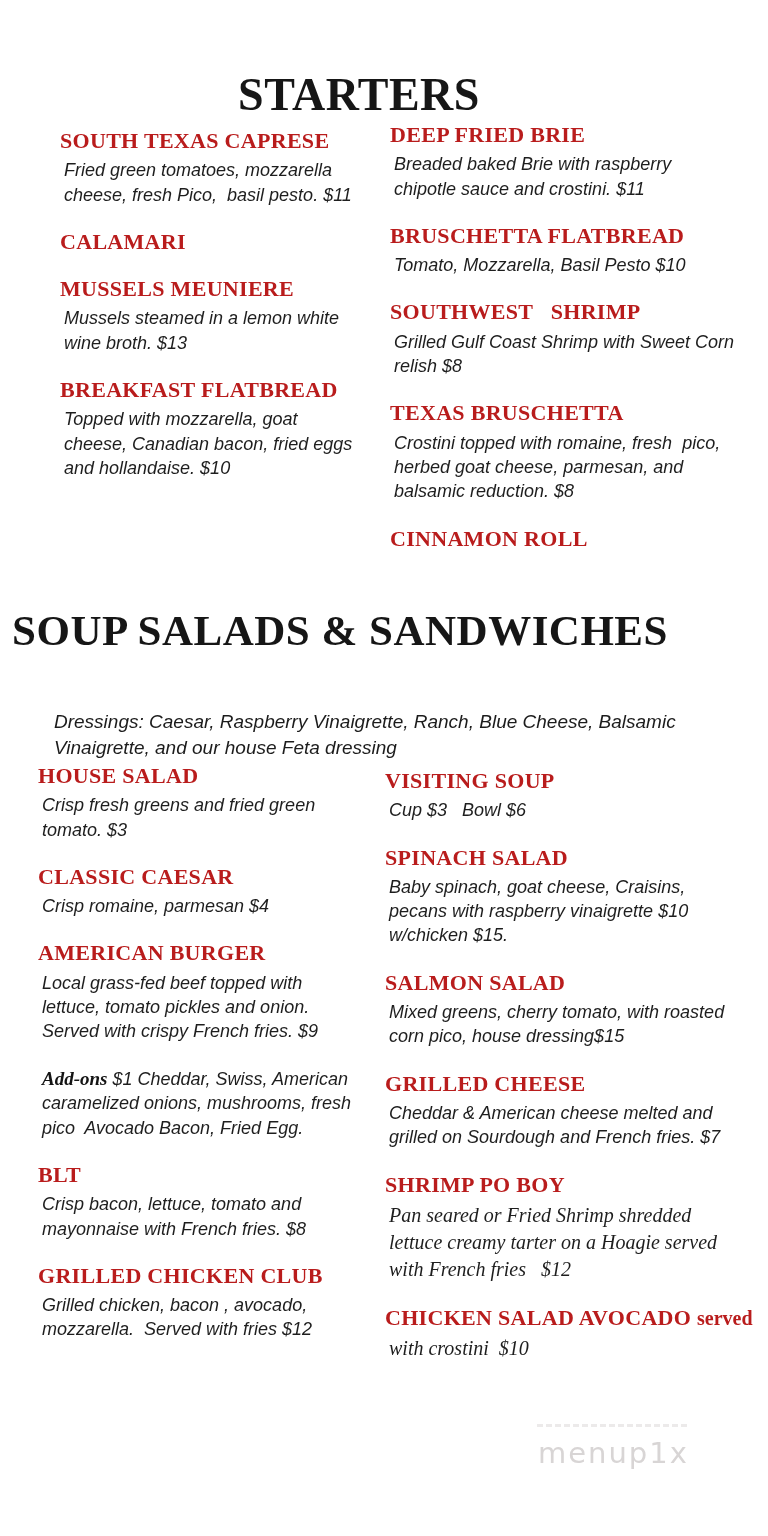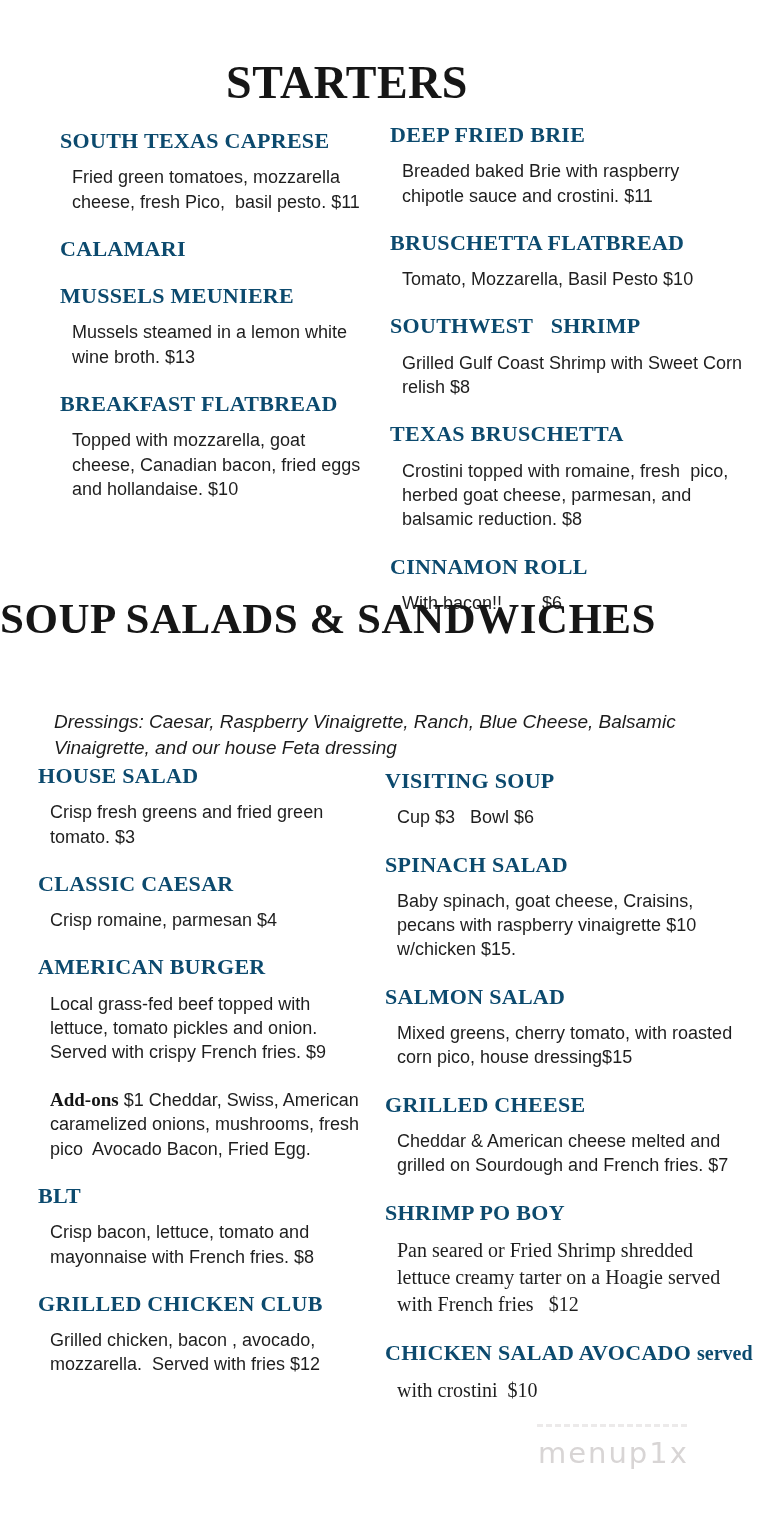--- a/index.html
+++ b/index.html
@@ -4,41 +4,41 @@
 <title>Menu</title>
 <style>
   html,body { margin:0; padding:0; background:#ffffff; }
   .page {
     position:relative; width:768px; height:1536px; background:#ffffff;
     overflow:hidden; color:#1a1a1a; font-family:"Liberation Sans", sans-serif;
   }
   .section-title {
     position:absolute; left:0; width:656px; text-align:center;
     font-family:"Liberation Serif", serif; font-weight:bold;
-    color:#161616; letter-spacing:0.5px; margin:0;
+    color:#161616; letter-spacing:0.5px; margin:12px;
   }
   #starters-title { top:56px; font-size:46px; padding-left:38px; box-sizing:border-box; }
   #soups-title   { top:594px; font-size:43px; }
   .note {
     position:absolute; top:690px; left:54px; width:668px; text-align:left;
     font-style:italic; font-size:19px; line-height:1.38; white-space:pre-line;
     color:#1c1c1c;
   }
   .col { position:absolute; }
   #starters-left  { left:60px;  top:128px; width:332px; }
   #starters-right { left:390px; top:122px; width:376px; }
   #soups-left     { left:38px;  top:763px; width:342px; }
   #soups-right    { left:385px; top:768px; width:382px; }
   .item { margin:0 0 22px 0; }
   .item h3 {
     margin:0 0 5px 0; font-family:"Liberation Serif", serif; font-weight:bold;
-    font-size:22px; line-height:1.15; color:#0c4a6e; letter-spacing:0.3px;
+    font-size:22px; line-height:1.15; color:#b91c1c; letter-spacing:0.3px;
   }
   .item .desc {
-    margin:12px; font-size:18px; line-height:1.35; white-space:pre-line; color:#1e1e1e;
+    margin:4px; font-size:18px; line-height:1.35; white-space:pre-line; color:#1e1e1e;font-style:italic;
   }
   .desc.serif { font-family:"Liberation Serif", serif; font-size:20px; line-height:1.35; }
   .addons-label { font-family:"Liberation Serif", serif; font-weight:bold; font-size:19px; color:#141414; }
   .name-suffix { font-weight:bold; font-size:20px; letter-spacing:0; }
   .watermark-dashes {
     position:absolute; left:537px; top:1424px; width:150px; height:0;
     border-top:3px dashed #eceaea;
   }
   .watermark-text {
     position:absolute; left:538px; top:1436px;
@@ -91,21 +91,20 @@
 relish $8</p>
     </div>
     <div class="item">
       <h3>TEXAS BRUSCHETTA</h3>
       <p class="desc">Crostini topped with romaine, fresh&nbsp; pico,
 herbed goat cheese, parmesan, and
 balsamic reduction. $8</p>
     </div>
     <div class="item">
       <h3>CINNAMON ROLL</h3>
-      <p class="desc">With bacon!!&nbsp;&nbsp;&nbsp;&nbsp;&nbsp;&nbsp;&nbsp; $6</p>
     </div>
   </div>
 
   <h1 class="section-title" id="soups-title">SOUP SALADS &amp; SANDWICHES</h1>
 
   <p class="note">Dressings: Caesar, Raspberry Vinaigrette, Ranch, Blue Cheese, Balsamic
 Vinaigrette, and our house Feta dressing</p>
 
   <div class="col" id="soups-left">
     <div class="item">

